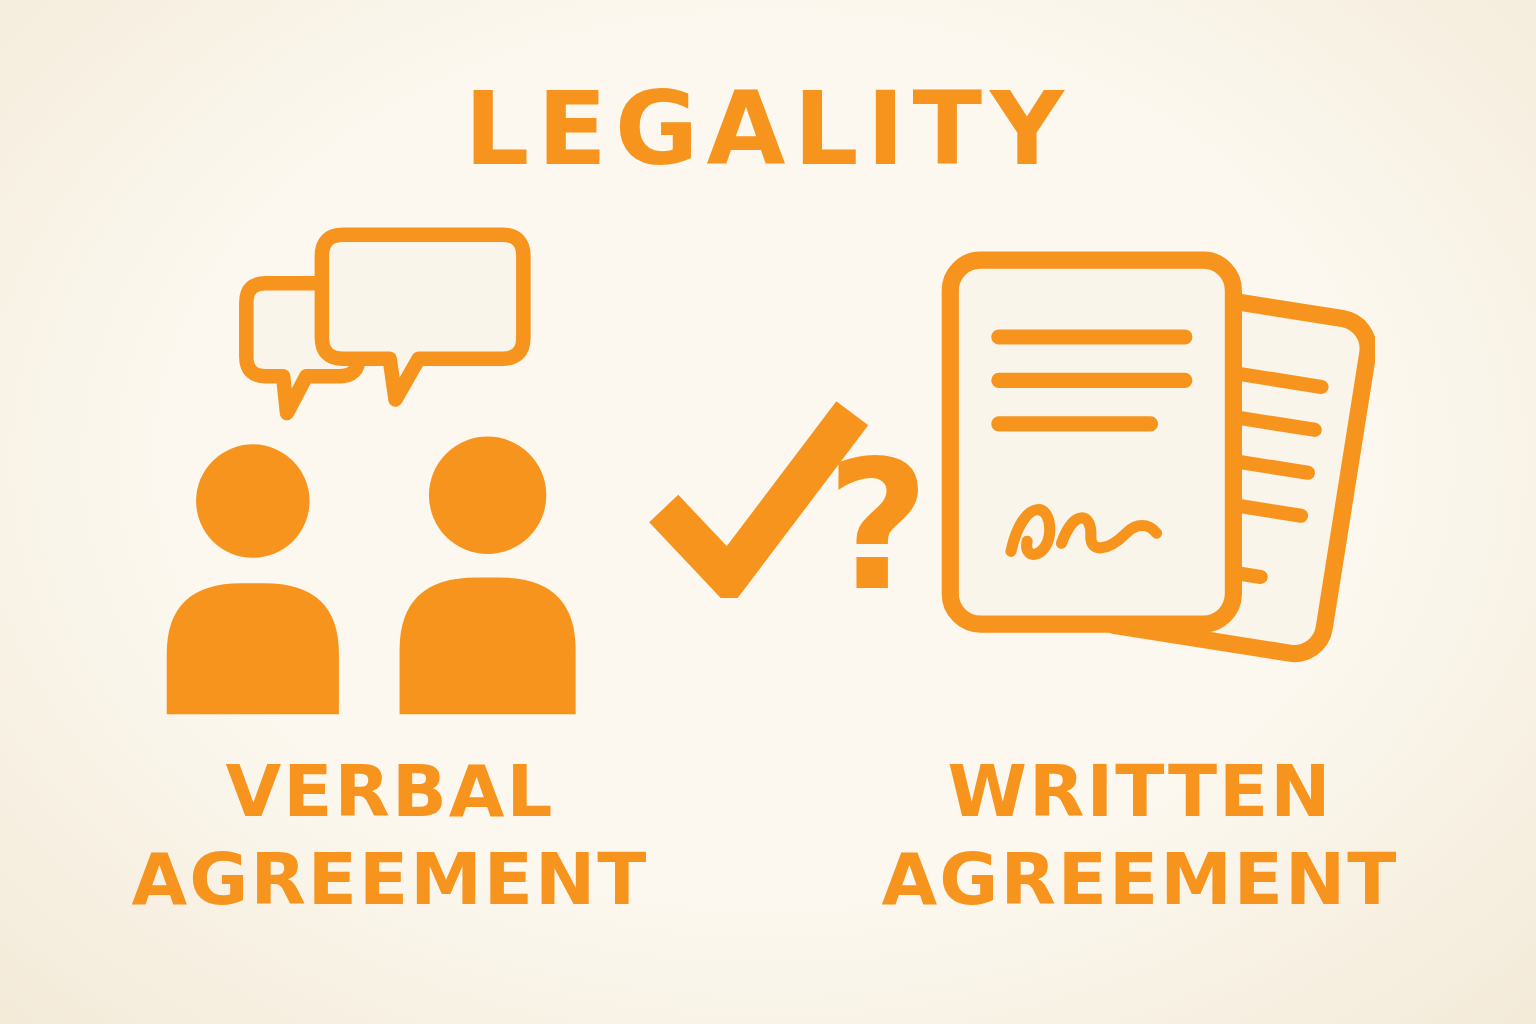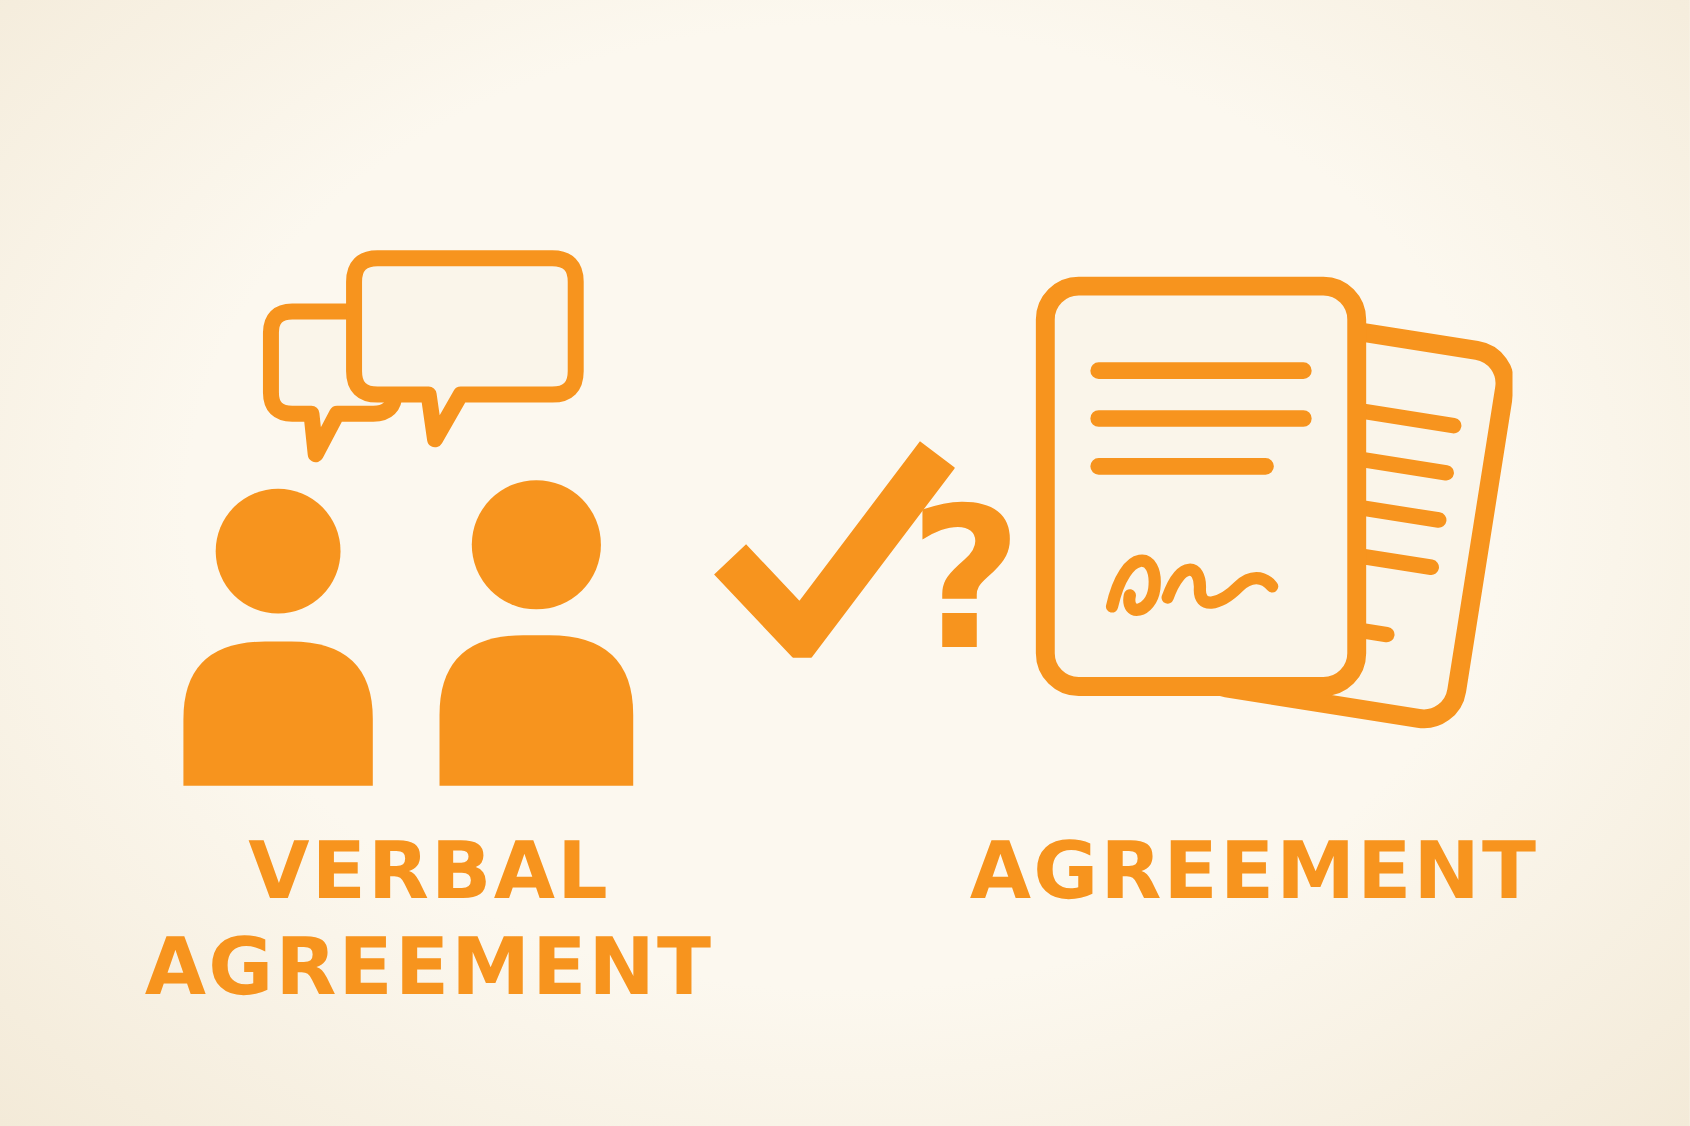--- a/index.html
+++ b/index.html
@@ -33,20 +33,21 @@
   .docs { left:930px; top:248px; width:445px; height:455px; }
   .stroke-shape { fill:var(--background); stroke:var(--accent); stroke-linejoin:round; }
   .fill-shape { fill:var(--accent); }
   .line { stroke:var(--accent); stroke-linecap:round; fill:none; }
 </style>
 </head>
 <body>
 
 <div class="canvas">
 
+  <div class="title">LEGALITY</div>
 
   <svg class="icon-abs bubbles" viewBox="0 0 320 230" aria-hidden="true">
 
     <path class="stroke-shape" stroke-width="15" d="M42 62 H118 Q138 62 138 82 V138 Q138 158 118 158 H84 L64 196 L60 158 H42 Q22 158 22 138 V82 Q22 62 42 62 Z"></path>
 
     <path class="stroke-shape" stroke-width="15" d="M122 12 H286 Q308 12 308 34 V118 Q308 140 286 140 H200 L176 182 L170 140 H122 Q100 140 100 118 V34 Q100 12 122 12 Z"></path>
   </svg>
 
   <svg class="icon-abs persons" viewBox="0 0 460 290" aria-hidden="true">
     <g>
@@ -78,16 +79,17 @@
       <path class="line" stroke-width="11" d="M80 300 C92 246 122 250 118 284 C115 306 92 310 96 290 M130 292 C142 258 160 262 159 284 C158 302 176 300 194 282 C204 272 216 272 224 282"></path>
     </g>
   </svg>
 
   <div class="label label-left">
     <div>VERBAL</div>
     <div>AGREEMENT</div>
   </div>
 
   <div class="label label-right">
+    <div>WRITTEN</div>
     <div>AGREEMENT</div>
   </div>
 
 </div>
 
 </body></html>

